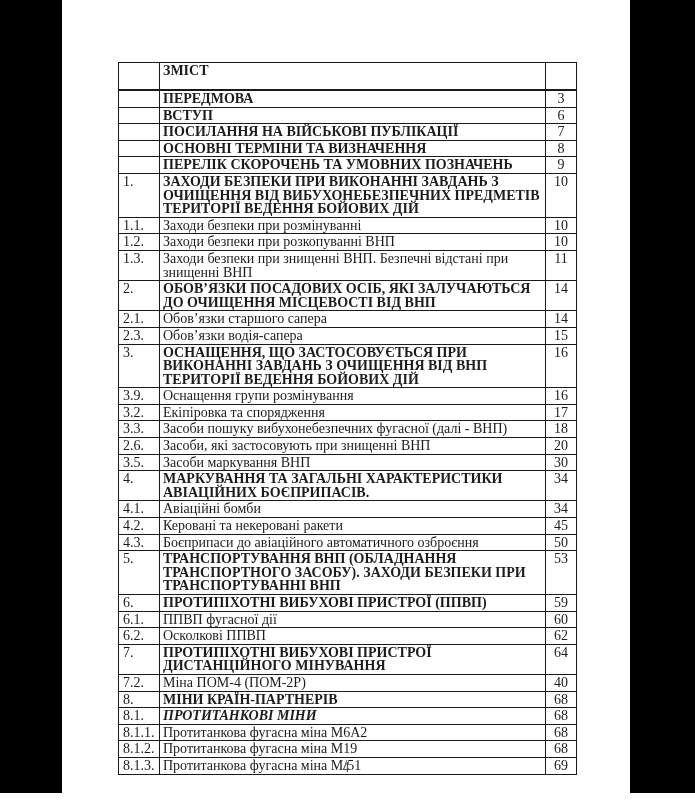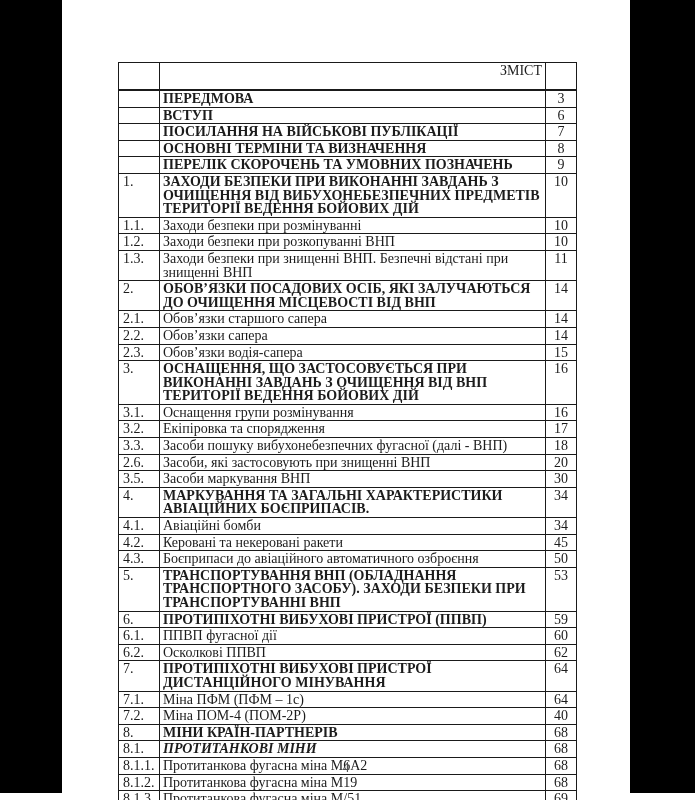--- a/index.html
+++ b/index.html
@@ -40,22 +40,22 @@
     border: 1px solid #1a1a1a;
     vertical-align: top;
     font-size: 14px;
     line-height: 13.6px;
     padding: 1px 3px 1px 3px;
     overflow: hidden;
   }
   table.toc thead th {
     border-bottom-width: 2px;
     height: 24px;
-    font-weight: normal;
-    text-align: right;
+    font-weight: bold;
+    text-align: left;
   }
   table.toc td.c1 { padding-left: 4px; }
   table.toc td.c3 { text-align: center; padding-left: 1px; padding-right: 1px; }
 
   .b  { font-weight: bold; margin-top: 35px; }
   .bi { font-weight: bold; font-style: italic; font-family: Liberation Serif, serif; }
 
   .pageno {
     position: absolute;
     left: 62px;
@@ -135,36 +135,31 @@
         <td class="c1">2.</td>
         <td class="c2 b">ОБОВ’ЯЗКИ ПОСАДОВИХ ОСІБ, ЯКІ ЗАЛУЧАЮТЬСЯ ДО ОЧИЩЕННЯ МІСЦЕВОСТІ ВІД ВНП</td>
         <td class="c3">14</td>
       </tr>
       <tr>
         <td class="c1">2.1.</td>
         <td class="c2 ">Обов’язки старшого сапера</td>
         <td class="c3">14</td>
       </tr>
       <tr>
-        <td class="c1">2.2.</td>
-        <td class="c2 ">Обов’язки сапера</td>
-        <td class="c3">14</td>
-      </tr>
-      <tr>
         <td class="c1">2.3.</td>
         <td class="c2 ">Обов’язки водія-сапера</td>
         <td class="c3">15</td>
       </tr>
       <tr>
         <td class="c1">3.</td>
         <td class="c2 b">ОСНАЩЕННЯ, ЩО ЗАСТОСОВУЄТЬСЯ ПРИ ВИКОНАННІ ЗАВДАНЬ З ОЧИЩЕННЯ ВІД ВНП ТЕРИТОРІЇ ВЕДЕННЯ БОЙОВИХ ДІЙ</td>
         <td class="c3">16</td>
       </tr>
       <tr>
-        <td class="c1">3.1.</td>
+        <td class="c1">3.9.</td>
         <td class="c2 ">Оснащення групи розмінування</td>
         <td class="c3">16</td>
       </tr>
       <tr>
         <td class="c1">3.2.</td>
         <td class="c2 ">Екіпіровка та спорядження</td>
         <td class="c3">17</td>
       </tr>
       <tr>
         <td class="c1">3.3.</td>
@@ -220,25 +215,20 @@
         <td class="c1">6.2.</td>
         <td class="c2 ">Осколкові ППВП</td>
         <td class="c3">62</td>
       </tr>
       <tr>
         <td class="c1">7.</td>
         <td class="c2 b">ПРОТИПІХОТНІ ВИБУХОВІ ПРИСТРОЇ ДИСТАНЦІЙНОГО МІНУВАННЯ</td>
         <td class="c3">64</td>
       </tr>
       <tr>
-        <td class="c1">7.1.</td>
-        <td class="c2 ">Міна ПФМ (ПФМ – 1с)</td>
-        <td class="c3">64</td>
-      </tr>
-      <tr>
         <td class="c1">7.2.</td>
         <td class="c2 ">Міна ПОМ-4 (ПОМ-2Р)</td>
         <td class="c3">40</td>
       </tr>
       <tr>
         <td class="c1">8.</td>
         <td class="c2 b">МІНИ КРАЇН-ПАРТНЕРІВ</td>
         <td class="c3">68</td>
       </tr>
       <tr>

